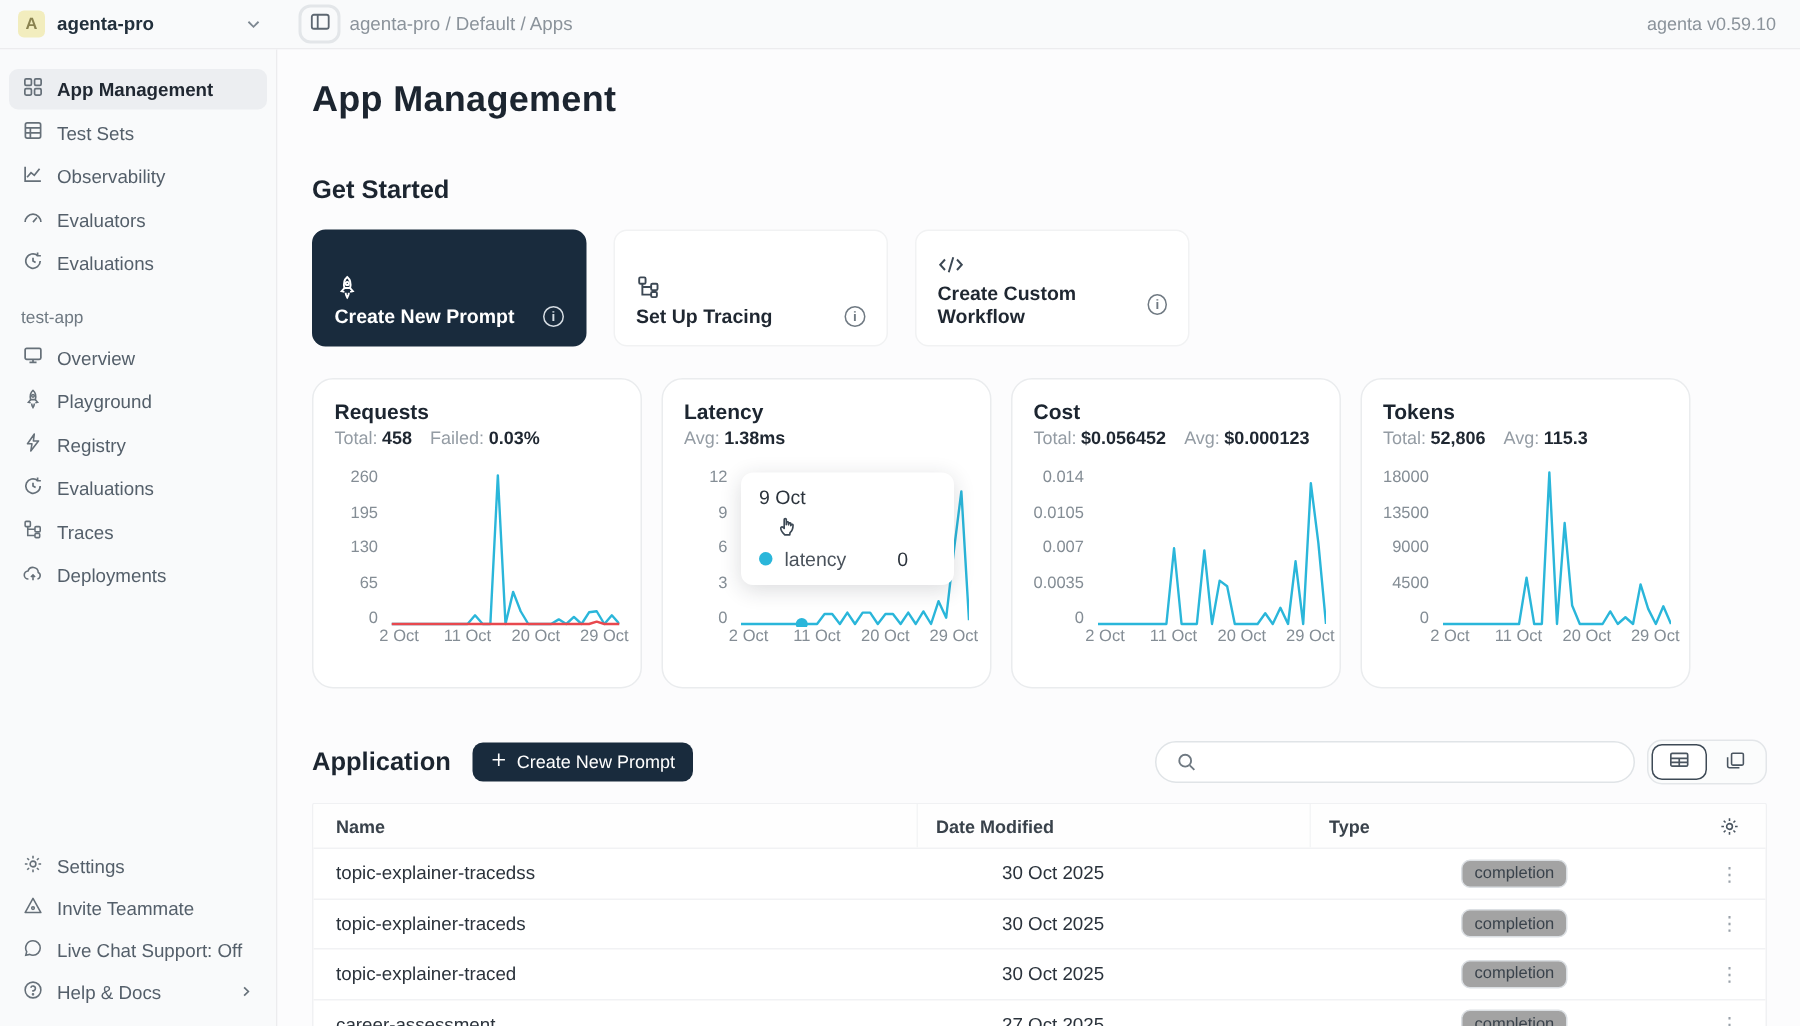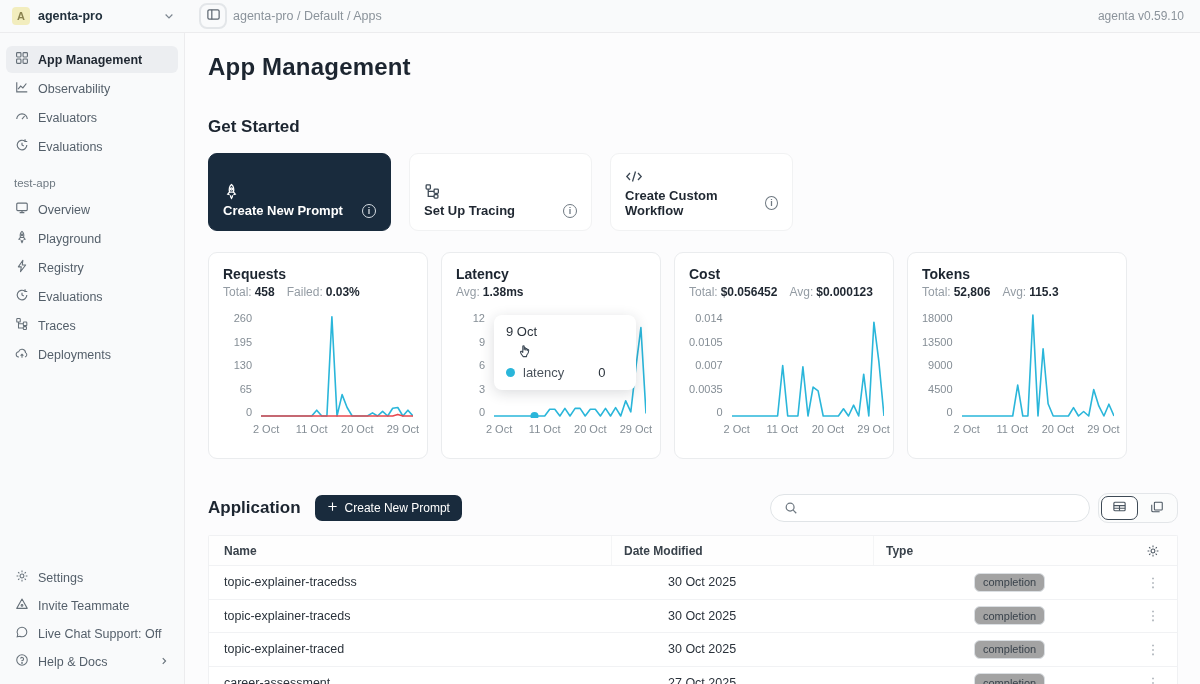--- a/index.html
+++ b/index.html
@@ -40,29 +40,29 @@
   .gs-card .gs-bottom { display:flex; align-items:center; justify-content:space-between; }
   .gs-label { font-size:13px; font-weight:600; }
   .gs-card.dark .gs-label { color:#fff; }
   .info-i { width:14px; height:14px; border:1.2px solid #6f7982; border-radius:50%; font-size:9px; display:flex; align-items:center; justify-content:center; color:#6f7982; font-weight:600; }
   .gs-card.dark .info-i { border-color:#d6dde3; color:#d6dde3; }
   .gs-icon { color:#3c4854; }
   .gs-card.dark .gs-icon { color:#fff; }
 
   
   .stats-row { display:flex; gap:13px; margin-top:21px; }
-  .stat-card { width:220px; height:207px; background:#fff; border:1px solid #eaecee; border-radius:9px; padding:13px 14px; position:relative; }
+  .stat-card { width:220px; height:207px; background:#fff; border:1px solid #eaecee; border-radius:14px; padding:13px 14px; position:relative; }
   .stat-title { font-size:14px; font-weight:700; color:#1c2530; }
   .stat-line { margin-top:3px; font-size:12px; color:#949ca4; display:flex; gap:12px; }
   .stat-line b { color:#1f2731; font-weight:700; margin-left:3px; }
   .chart-area { display:flex; margin-top:13px; }
   .ylabels { width:44px; height:106px; display:flex; flex-direction:column; justify-content:space-between; align-items:flex-end; padding-right:9px; font-size:11px; color:#848d95; }
   .plotcol { position:relative; }
   .plotwrap { width:152px; height:106px; position:relative; }
-  .xlabels { position:relative; height:14px; margin-top:5px; font-size:11px; color:#848d95; width:152px; }
+  .xlabels { position:relative; height:14px; font-size:11px; color:#848d95; width:152px; }
   .xlabels div { position:absolute; top:0; transform:translateX(-50%); white-space:nowrap; }
 
   
   .tooltip { position:absolute; left:52px; top:62px; width:142px; background:#fff; border-radius:8px; box-shadow:0 3px 14px rgba(30,40,50,.16); padding:9px 12px 10px 12px; z-index:5; }
   .tt-title { font-size:13px; color:#2b333c; font-weight:500; }
   .tt-row { display:flex; align-items:center; gap:8px; margin-top:26px; font-size:13px; color:#4a525b; }
   .tt-dot { width:9px; height:9px; border-radius:50%; background:#2ab6da; flex:0 0 auto; }
   .tt-val { margin-left:26px; color:#2b333c; }
   .cursor-glyph { position:absolute; left:24px; top:28px; color:#3c4854; }
 
@@ -128,20 +128,27 @@
         <span><svg width="14" height="14" viewBox="0 0 16 16" fill="none" stroke="currentColor" stroke-width="1.3">
               <rect x="1.8" y="1.8" width="5" height="5" rx="1"></rect>
               <rect x="9.2" y="1.8" width="5" height="5" rx="1"></rect>
               <rect x="1.8" y="9.2" width="5" height="5" rx="1"></rect>
               <rect x="9.2" y="9.2" width="5" height="5" rx="1"></rect>
             </svg></span>
         <span>App Management</span>
       </div>
       <div class="side-item">
         <span><svg width="14" height="14" viewBox="0 0 16 16" fill="none" stroke="currentColor" stroke-width="1.3">
+              <rect x="2.2" y="2.2" width="11.6" height="11.6" rx="1.4"></rect>
+              <path d="M2.2 6h11.6M2.2 9.8h11.6M6 6v7.8"></path>
+            </svg></span>
+        <span>Test Sets</span>
+      </div>
+      <div class="side-item">
+        <span><svg width="14" height="14" viewBox="0 0 16 16" fill="none" stroke="currentColor" stroke-width="1.3">
               <path d="M2 2.5v11h12"></path>
               <path d="M3.5 10.5l3-3.5 2.5 2 4-5"></path>
             </svg></span>
         <span>Observability</span>
       </div>
       <div class="side-item">
         <span><svg width="14" height="14" viewBox="0 0 16 16" fill="none" stroke="currentColor" stroke-width="1.3">
               <path d="M2 11.5a6 6 0 1 1 12 0"></path>
               <path d="M8 11.5L11 8"></path>
               <path d="M2 11.5h12" opacity="0"></path>

